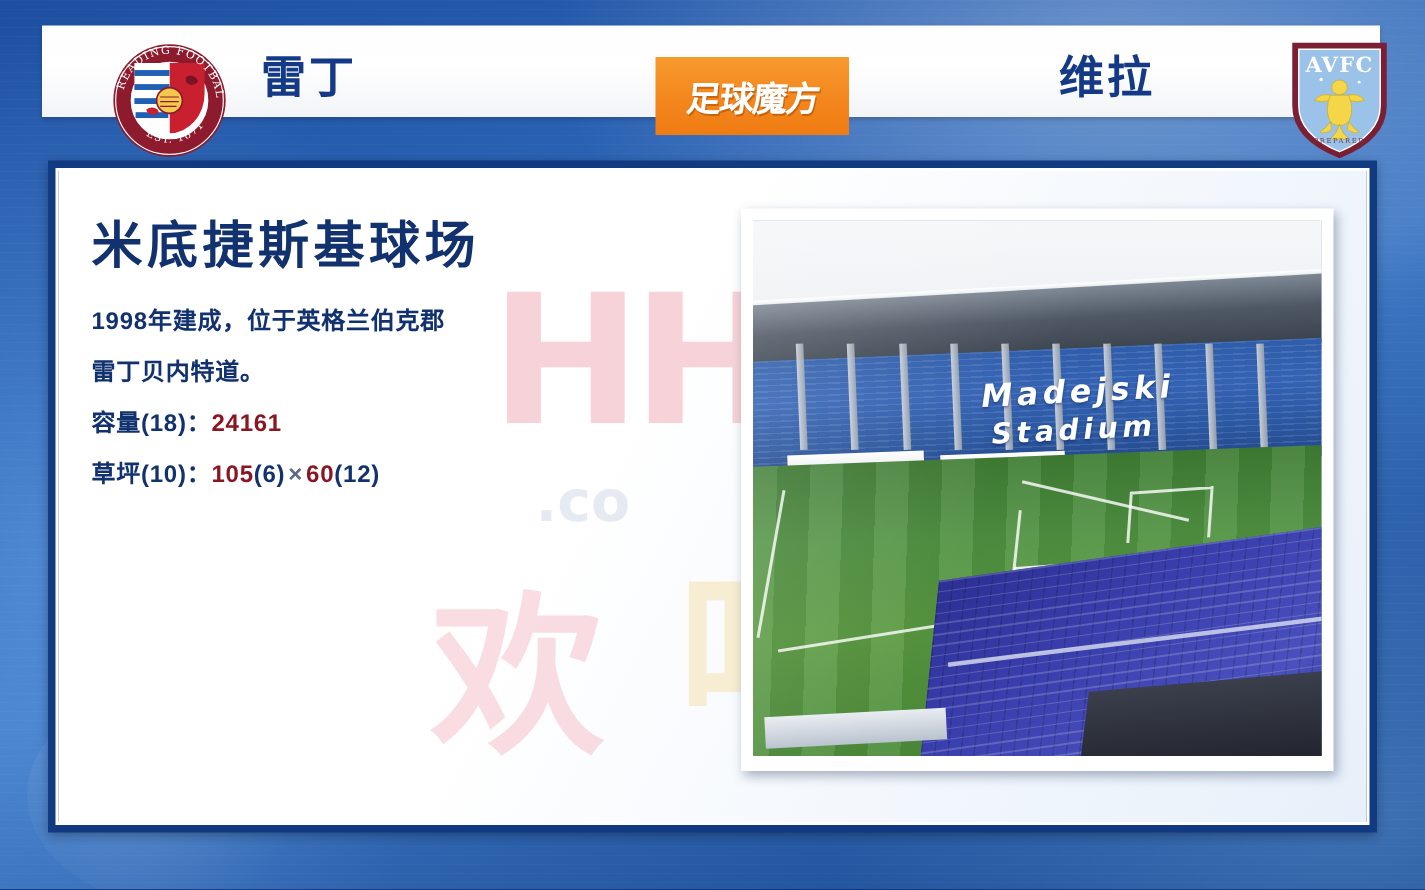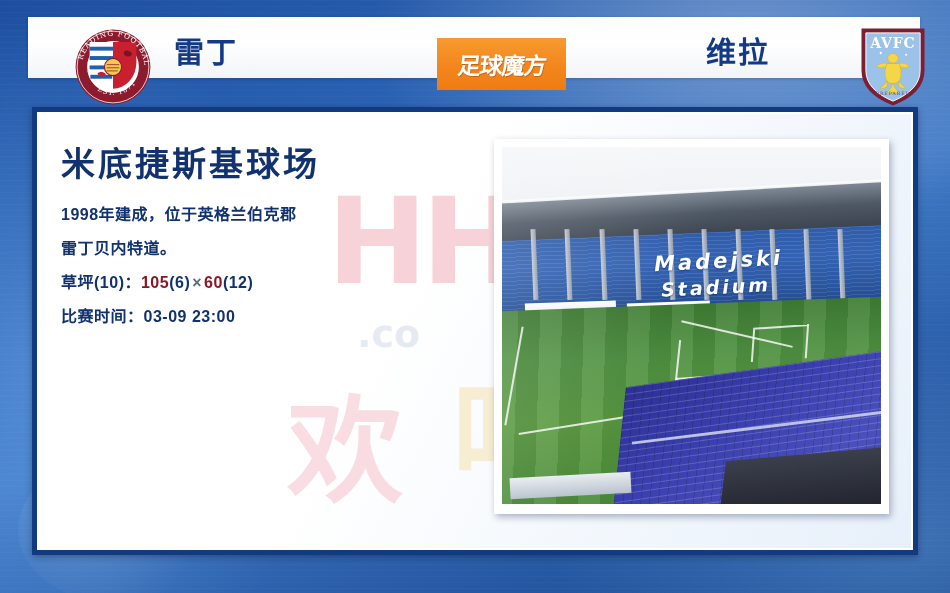--- a/index.html
+++ b/index.html
@@ -481,28 +481,28 @@
       </div>
 
       <div id="info-block">
 
         <h1 id="stadium-title">米底捷斯基球场</h1>
 
         <div class="info-line">1998年建成，位于英格兰伯克郡</div>
 
         <div class="info-line">雷丁贝内特道。</div>
 
+        <div class="info-line">
+          <span>容量(18)：</span><span class="val-red">24161</span>
+        </div>
 
         <div class="info-line">
           <span>草坪(10)：</span><span class="val-red">105</span><span class="val-blue">(6)</span><span class="times">×</span><span class="val-red">60</span><span class="val-blue">(12)</span>
         </div>
 
-        <div class="info-line">
-          <span>比赛时间：</span><span>03-09 23:00</span>
-        </div>
 
       </div>
 
       <div id="photo-frame">
         <div id="stadium-photo">
           <div class="sky"></div>
           <div class="roof-edge"></div>
           <div class="roof"></div>
           <div class="stand-far"></div>
 

